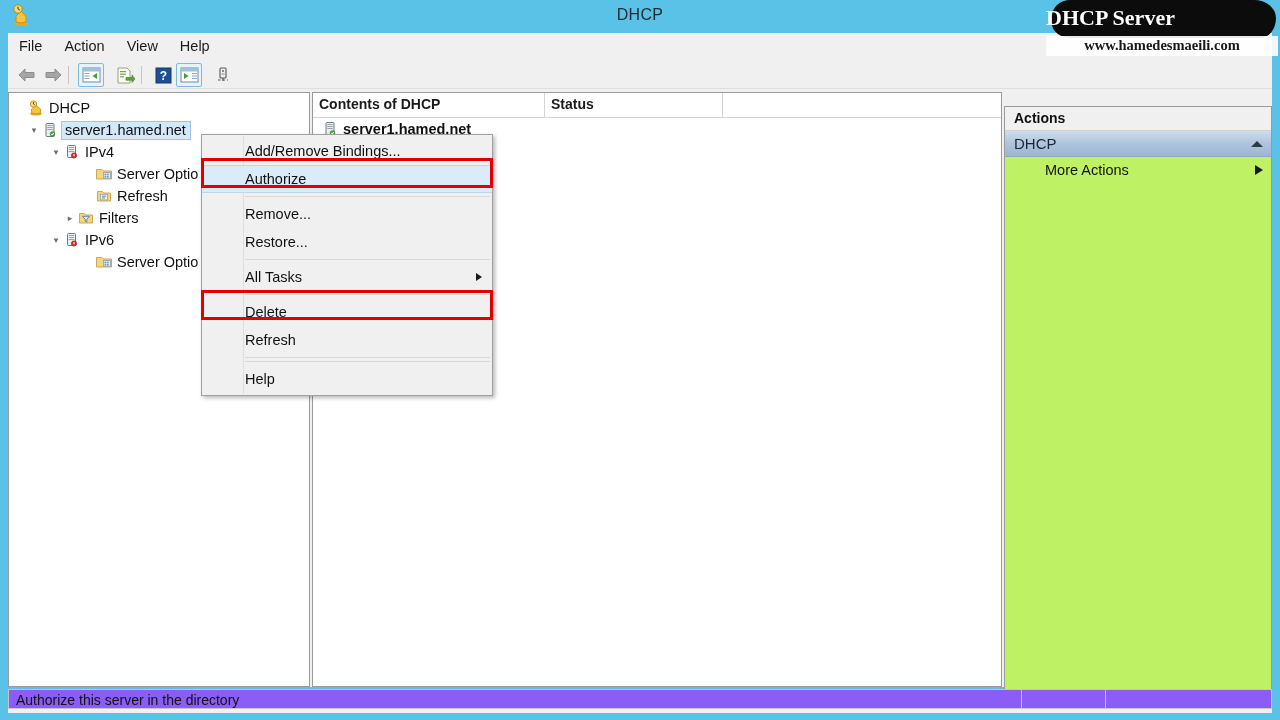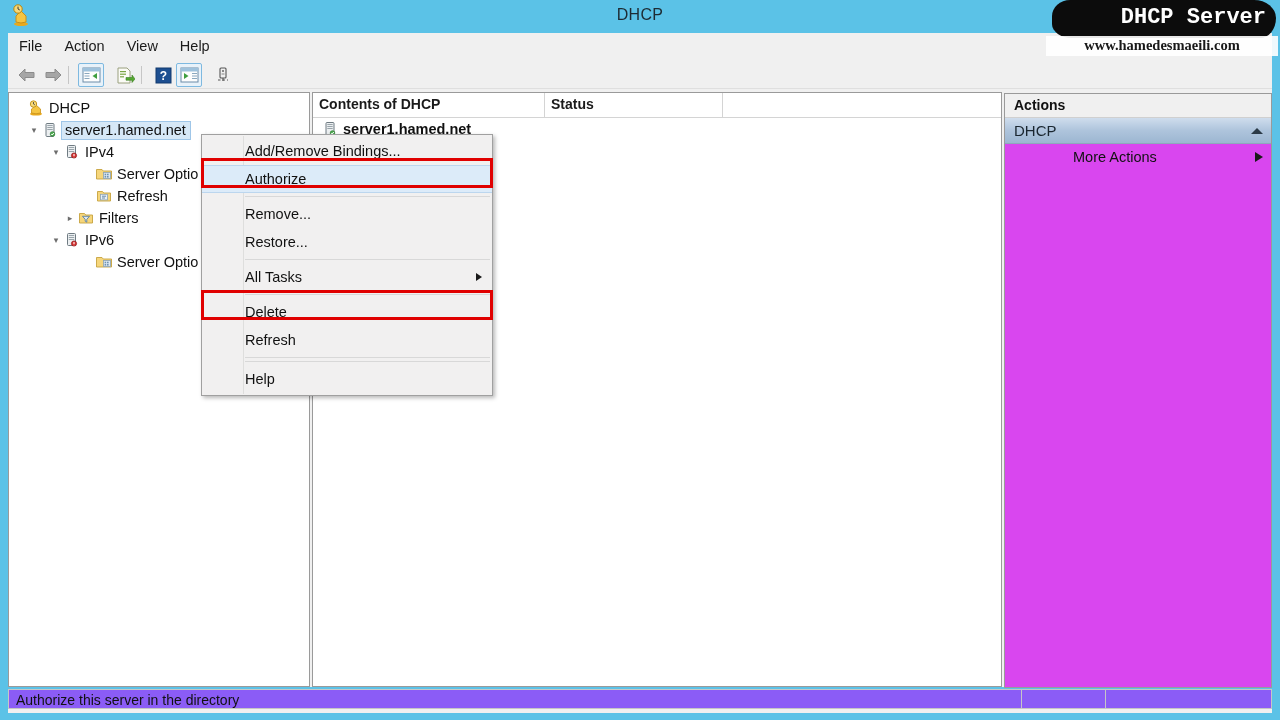--- a/index.html
+++ b/index.html
@@ -137,23 +137,23 @@
     padding-left: 8px;
     font-size: 14.5px; color: #111;
   }
   .list-row .node-icon {
     width: 18px; height: 16px; flex: 0 0 18px; margin-right: 4px;
     position: relative;
   }
 
   
   .actions-pane {
-    position: absolute; left: 996px; top: 4px;
+    position: absolute; left: 996px; top: 17px;
     width: 268px; height: 595px;
-    background: #d946ef;
+    background: #bef264;
     border: 1px solid #9a9a9a;
     overflow: hidden;
   }
   .actions-title {
     height: 24px;
     background: #f0f0f0;
     border-bottom: 1px solid #d0d0d0;
     font-size: 14px; font-weight: bold; color: #111;
     padding: 3px 0 0 9px;
   }
@@ -162,21 +162,21 @@
     background: linear-gradient(to bottom, #cfdded 0%, #aec4dc 50%, #9cb6d1 100%);
     border-bottom: 1px solid #8fa6bd;
     display: flex; align-items: center;
     padding: 0 8px 0 9px;
     font-size: 15px; color: #1a2630;
   }
   .actions-group .grow { flex: 1; }
   .actions-item {
     height: 26px;
     display: flex; align-items: center;
-    padding: 0 8px 0 68px;
+    padding: 0 8px 0 40px;
     font-size: 14.5px; color: #111;
   }
   .actions-item .grow { flex: 1; }
   .caret-up {
     width: 0; height: 0;
     border-left: 6px solid transparent;
     border-right: 6px solid transparent;
     border-bottom: 6px solid #2b3a47;
   }
   .caret-right {
@@ -265,22 +265,22 @@
   }
   .wm-banner {
     position: absolute; left: 8px; top: 2px;
     width: 220px; height: 34px;
     background: #0c0c0c;
     border-radius: 16px 20px 14px 18px / 14px 16px 18px 12px;
     box-shadow: 0 0 0 2px #0c0c0c;
   }
   .wm-banner-text {
     position: absolute; left: 0; top: 5px; width: 220px;
-    text-align: right;
-    font-family: Liberation Mono, monospace;
+    text-align: left;
+    font-family: Liberation Serif, serif;
     font-weight: bold;
     font-size: 22px;
     color: #ffffff;
   }
   .wm-url {
     position: absolute; left: 0px; top: 36px; width: 232px;
     text-align: center;
     font-family: "Liberation Serif", serif;
     font-weight: bold;
     font-size: 14.5px;

